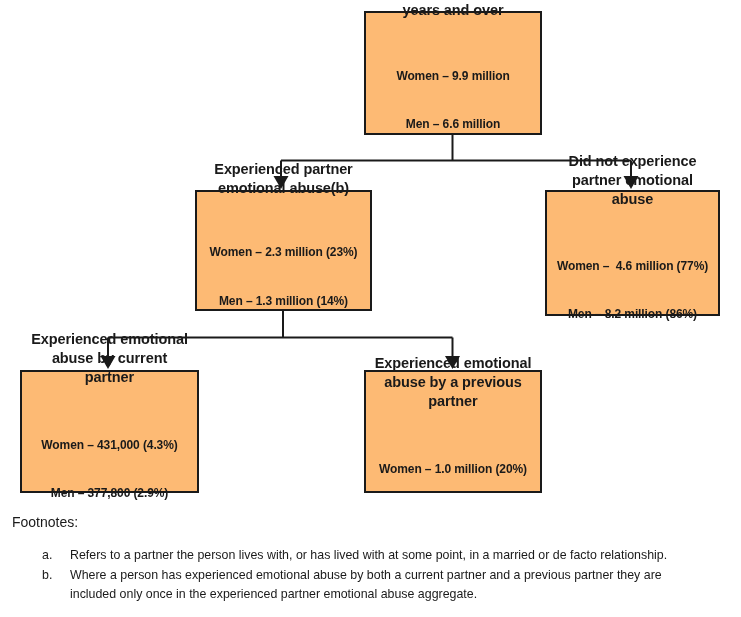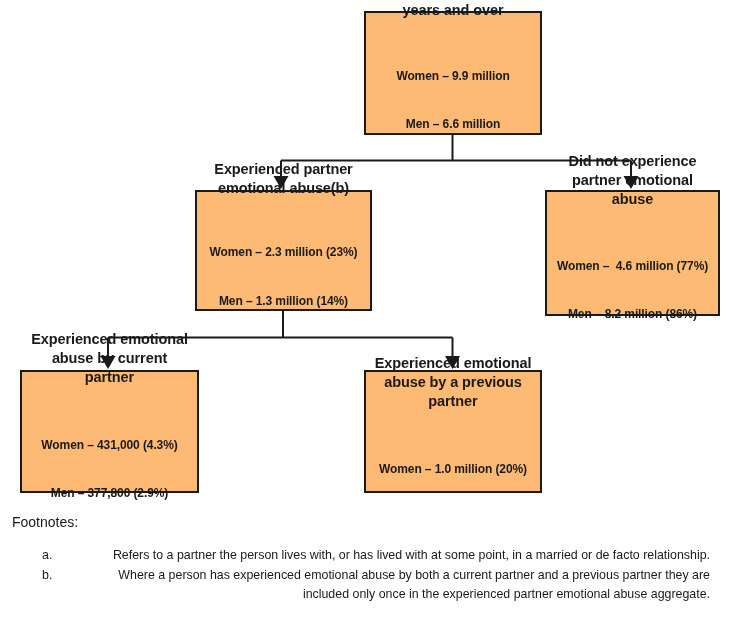--- a/index.html
+++ b/index.html
@@ -97,21 +97,20 @@
   }
   .footnote-marker {
     width: 28px;
     flex: 0 0 28px;
     margin-left: 30px;
     text-align: left;
   }
   .footnote-text {
     flex: 1 1 auto;
     padding-right: 22px;
-    text-align: right;
   }
 </style>
 </head>
 <body>
 
 <div class="canvas">
 
   <svg class="connectors" width="741" height="617" viewBox="0 0 741 617" xmlns="http://www.w3.org/2000/svg">
     <g stroke="#1a1a1a" stroke-width="2" fill="none">
 

